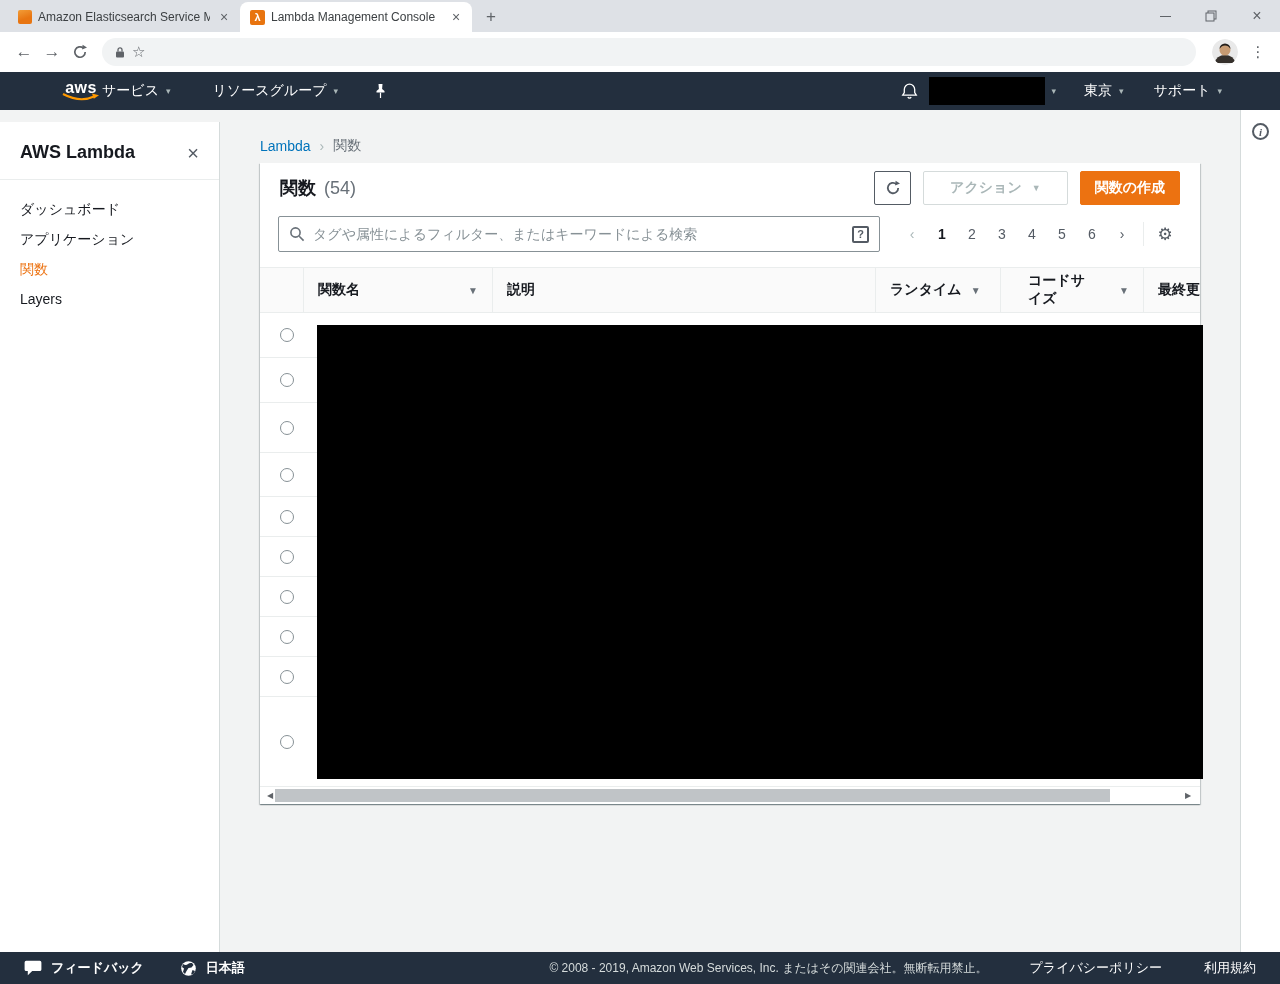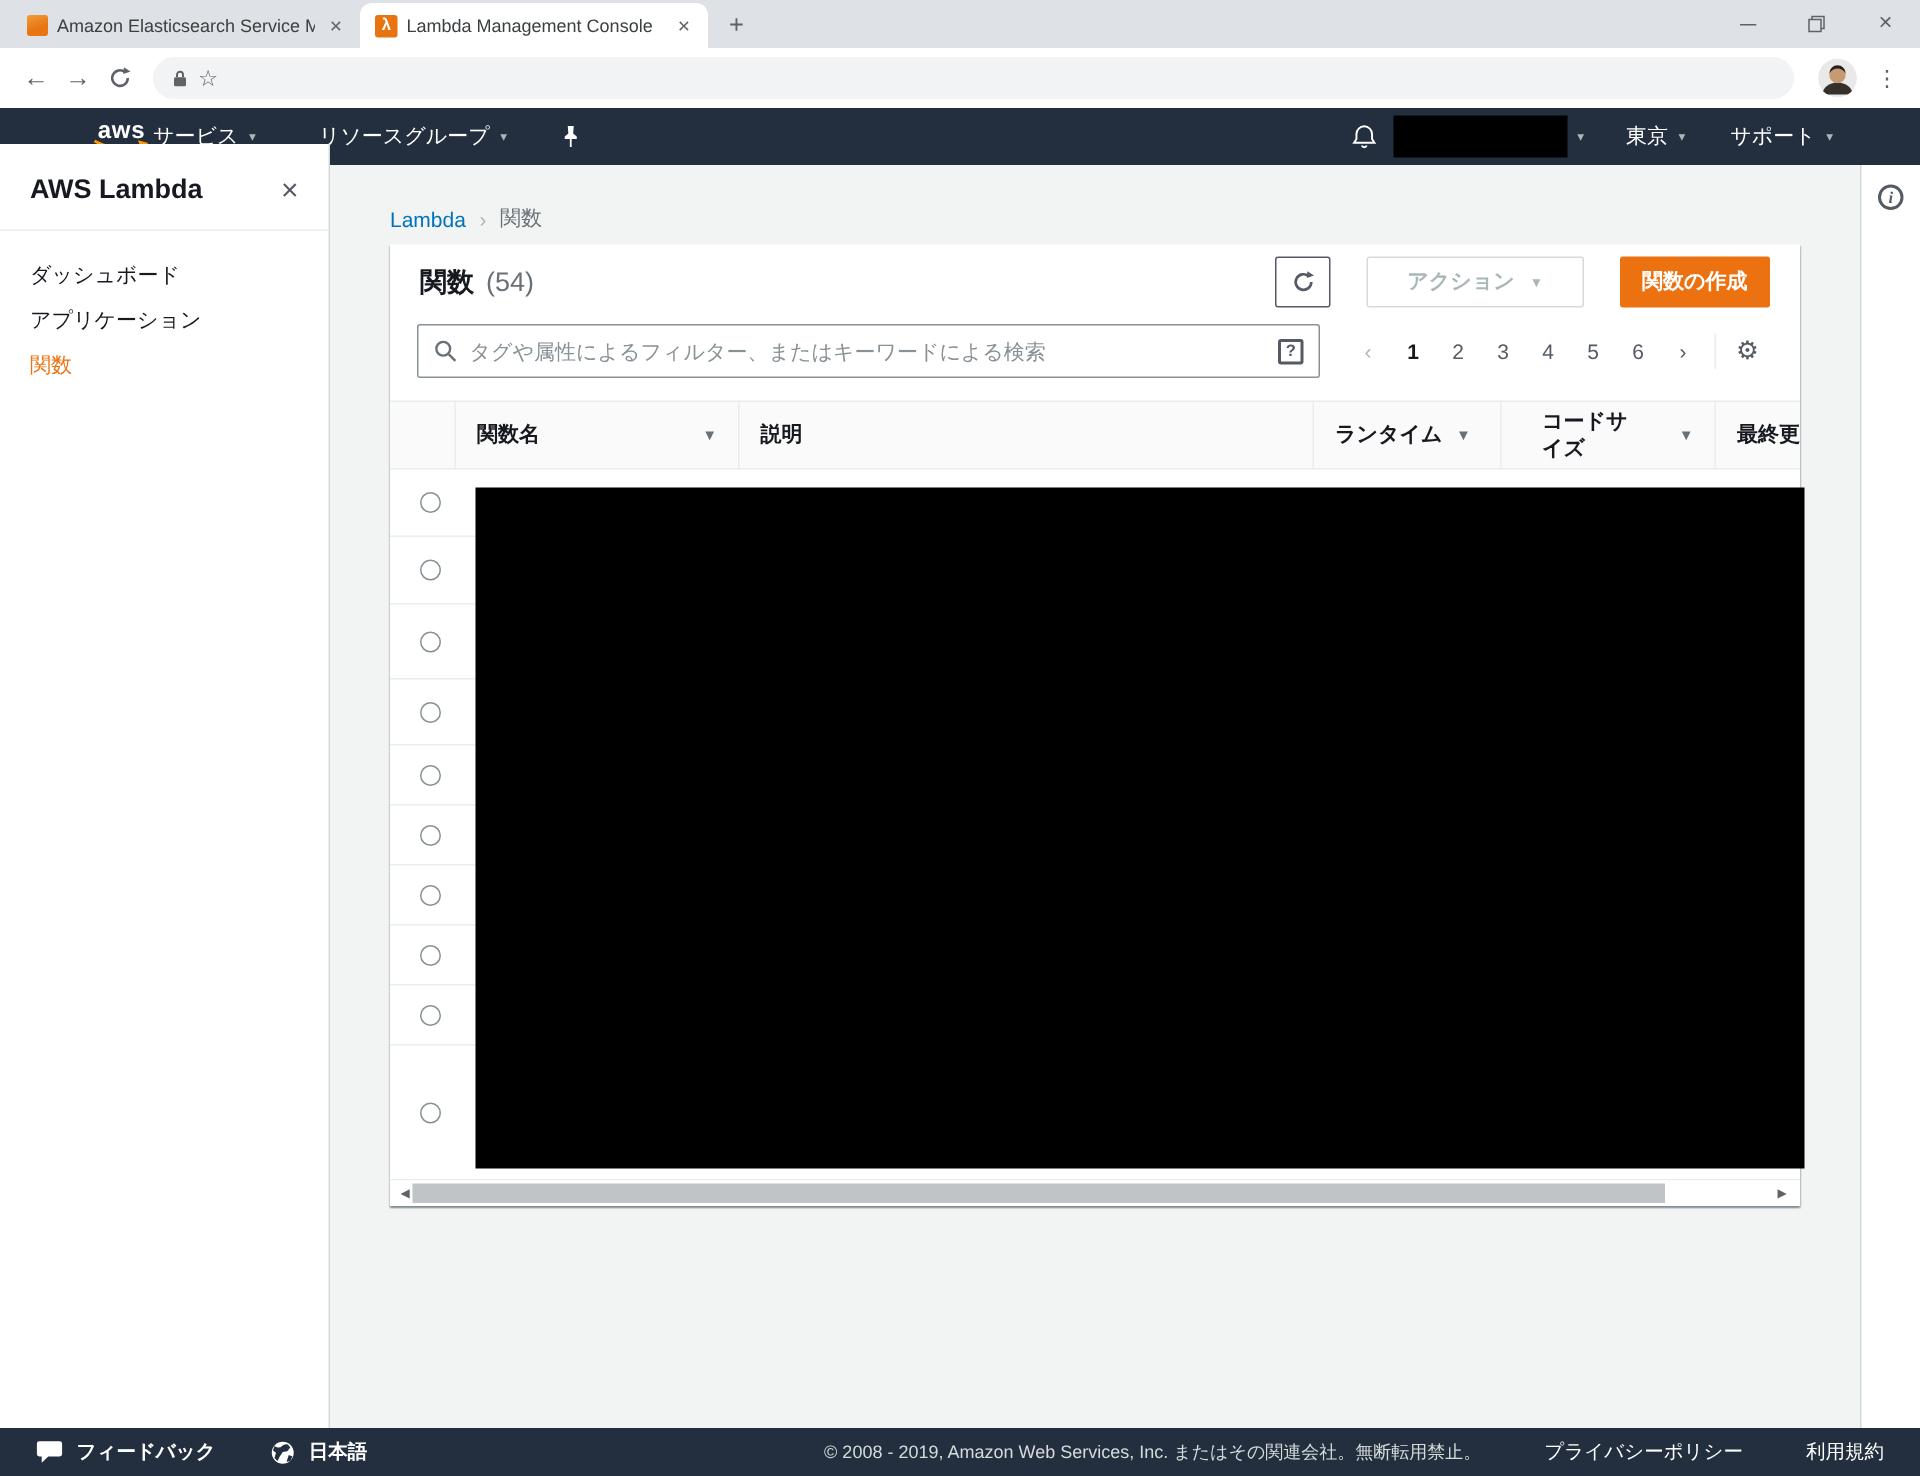--- a/index.html
+++ b/index.html
@@ -31,21 +31,21 @@
   .awsnav { height:38px; background:#232f3e; display:flex; align-items:center; color:#fff; font-size:14px; }
   .aws-logo { margin-left:60px; position:relative; width:42px; text-align:center; }
   .aws-logo .word { color:#fff; font-weight:bold; font-size:16px; letter-spacing:0.5px; line-height:14px; }
   .aws-logo svg { display:block; margin:-2px auto 0; }
   .navitem { display:flex; align-items:center; gap:7px; }
   .caret { color:#aab7b8; font-size:9px; }
   .nav-redact { width:116px; height:28px; background:#000; margin-left:10px; }
   .awsnav .right { margin-left:auto; display:flex; align-items:center; margin-right:58px; }
 
   
-  .sidebar { position:absolute; left:0; top:96px; bottom:32px; width:220px; background:#fff; border-right:1px solid #d5dbdb; }
+  .sidebar { position:absolute; left:0; top:122px; bottom:32px; width:220px; background:#fff; border-right:1px solid #d5dbdb; }
   .sidebar-head { display:flex; align-items:center; justify-content:space-between; padding:20px 20px 16px 20px; border-bottom:1px solid #eaeded; }
   .sidebar-title { font-size:18px; font-weight:bold; color:#16191f; }
   .sidebar-close { color:#545b64; font-size:20px; line-height:16px; }
   .side-list { list-style:none; padding:14px 0; }
   .side-list li { padding:6px 20px; font-size:14px; color:#16191f; line-height:18px; }
   .side-list li.active { color:#ec7211; }
 
   .rail { position:absolute; right:0; top:110px; bottom:32px; width:40px; background:#fff; border-left:1px solid #d5dbdb; text-align:center; }
   .info-circle { display:inline-flex; align-items:center; justify-content:center; width:17px; height:17px; border:2px solid #545b64; border-radius:50%; color:#545b64; font-size:11px; font-weight:bold; font-family:"Liberation Serif",serif; font-style:italic; margin-top:13px; }
 
@@ -53,21 +53,21 @@
   .breadcrumb { font-size:14px; display:flex; align-items:center; gap:9px; height:17px; }
   .breadcrumb .root { color:#0073bb; }
   .breadcrumb .sep { color:#aab7b8; font-size:14px; }
   .breadcrumb .current { color:#687078; }
 
   
   .panel { width:940px; margin-top:9px; background:#fff; box-shadow:0 1px 1px 0 rgba(0,28,36,.3), 1px 1px 1px 0 rgba(0,28,36,.15), -1px 1px 1px 0 rgba(0,28,36,.15); }
   .panel-header { height:50px; display:flex; align-items:center; padding:0 20px; }
   .panel-title { font-size:18px; font-weight:bold; color:#16191f; }
   .panel-count { font-size:18px; color:#687078; margin-left:8px; }
-  .panel-header .actions { margin-left:auto; display:flex; align-items:center; gap:24px; }
+  .panel-header .actions { margin-left:auto; display:flex; align-items:center; gap:12px; }
   .btn-refresh { width:37px; height:34px; background:#fff; border:1px solid #545b64; border-radius:2px; display:flex; align-items:center; justify-content:center; }
   .btn-actions { height:34px; background:#fff; border:1px solid #d5dbdb; border-radius:2px; color:#aab7b8; font-size:14px; font-weight:bold; padding:0 26px; display:flex; align-items:center; gap:10px; }
   .btn-actions .caret { color:#aab7b8; }
   .btn-create { height:34px; background:#ec7211; border:1px solid #ec7211; border-radius:2px; color:#fff; font-size:14px; font-weight:bold; padding:0 14px; display:flex; align-items:center; }
 
   .toolbar-row { height:42px; display:flex; align-items:center; padding:0 20px 0 18px; }
   .searchbox { width:602px; height:36px; border:1px solid #879196; border-radius:2px; display:flex; align-items:center; padding:0 10px; background:#fff; }
   .searchbox input { flex:1; border:none; outline:none; font-size:14px; color:#16191f; margin-left:8px; font-family:inherit; }
   .searchbox input::placeholder { color:#879196; opacity:1; }
   .helpbox { width:17px; height:17px; border:2px solid #545b64; border-radius:2px; color:#545b64; font-size:11px; font-weight:bold; display:flex; align-items:center; justify-content:center; flex:none; }
@@ -215,20 +215,21 @@
 
   <div class="sidebar">
     <div class="sidebar-head">
       <span class="sidebar-title">AWS Lambda</span>
       <span class="sidebar-close">×</span>
     </div>
     <ul class="side-list">
       <li>ダッシュボード</li>
       <li>アプリケーション</li>
       <li class="active">関数</li>
+      <li>Layers</li>
     </ul>
   </div>
 
   <div class="rail">
     <span class="info-circle">i</span>
   </div>
 
   <div class="content">
     <div class="breadcrumb">
       <span class="root">Lambda</span>

